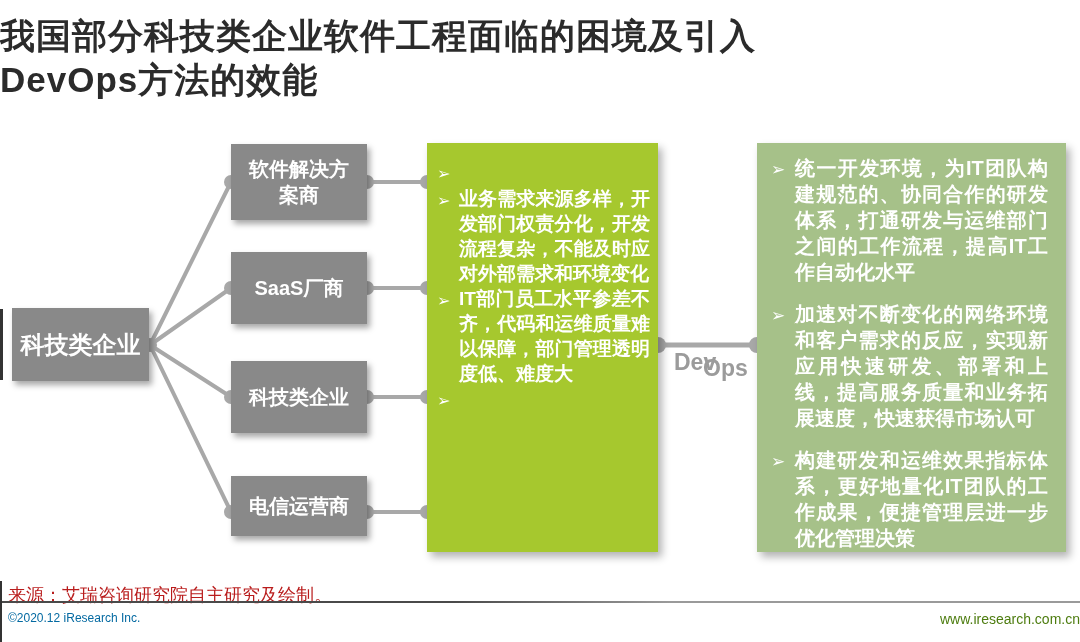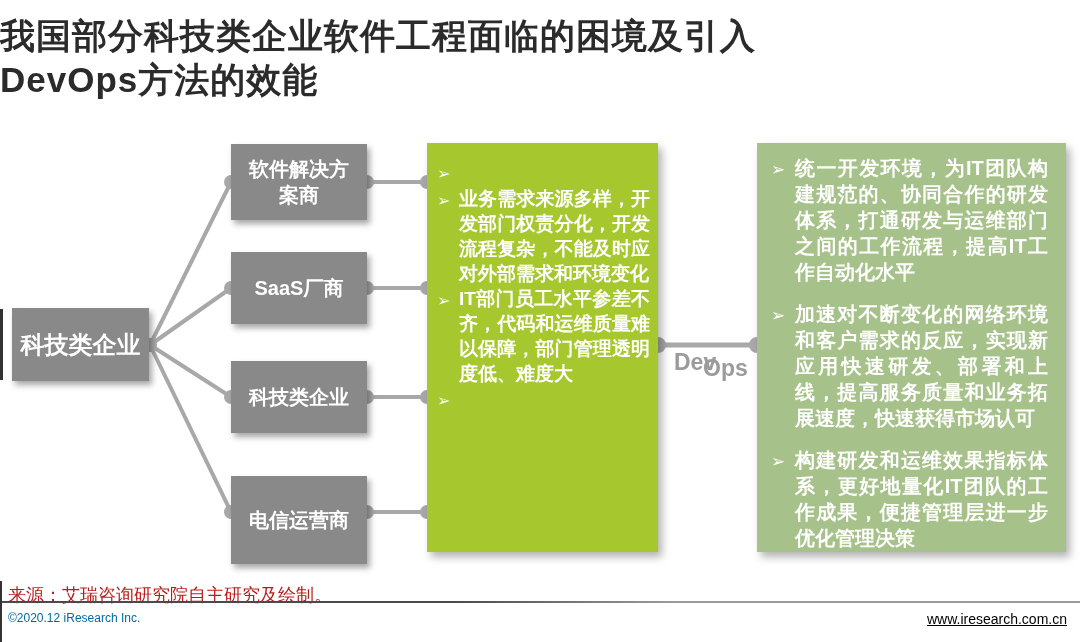--- a/index.html
+++ b/index.html
@@ -16,21 +16,21 @@
   .gray-box {
     position:absolute; background:#898989; color:#ffffff; font-weight:bold;
     display:flex; align-items:center; justify-content:center; text-align:center;
     box-shadow:3px 4px 6px rgba(0,0,0,0.35); box-sizing:border-box;
   }
   #root-box   { left:12px;  top:308px; width:137px; height:73px; font-size:24px; }
   .child-box  { left:231px; width:136px; font-size:20px; line-height:26px; padding:0 13px; }
   #child-0 { top:144px; height:76px; }
   #child-1 { top:252px; height:72px; }
   #child-2 { top:361px; height:72px; }
-  #child-3 { top:476px; height:88px; }
+  #child-3 { top:476px; height:60px; }
   .panel {
     position:absolute; top:143px; height:409px; box-sizing:border-box;
     color:#ffffff; font-weight:bold;
     box-shadow:4px 5px 8px rgba(0,0,0,0.30);
   }
   #challenges-panel {
     left:427px; width:231px; background:#a6c82e;
     padding:16px 8px 0 10px; font-size:19px; line-height:25px;
   }
   #benefits-panel {
@@ -43,21 +43,21 @@
   #benefits-panel .bullet .marker { flex:0 0 24px; font-size:17px; }
   .devops-label { position:absolute; font-weight:bold; color:#9b9b9b; font-size:23px; }
   #dev-label { left:674px; top:310px;margin-top:39px; }
   #ops-label { left:703px; top:355px; }
   .source-note { position:absolute; left:8px; top:583px; font-size:18px; color:#b91c1c; }
   .footer-rule {
     position:absolute; left:0; top:601px; width:1080px; height:2px;
     background:linear-gradient(to right,#4a4a4a 0%,#4a4a4a 42%,#9a9a9a 62%,#9a9a9a 100%);
   }
   .copyright { position:absolute; left:8px;  top:611px; font-size:12px; color:#0369a1; }
-  .website   { position:absolute; right:13px; top:611px; font-size:14px; color:#000000;text-decoration:underline; }
+  .website   { position:absolute; right:0; top:611px; font-size:14px; color:#4d7c0f; }
   .edge-mark { position:absolute; left:0; background:#333333; }
   #edge-mark-1 { top:309px; width:3px; height:71px; }
   #edge-mark-2 { top:581px; width:2px; height:61px; }
 </style>
 </head>
 <body>
 
 <div class="canvas">
 
   <div class="title">

